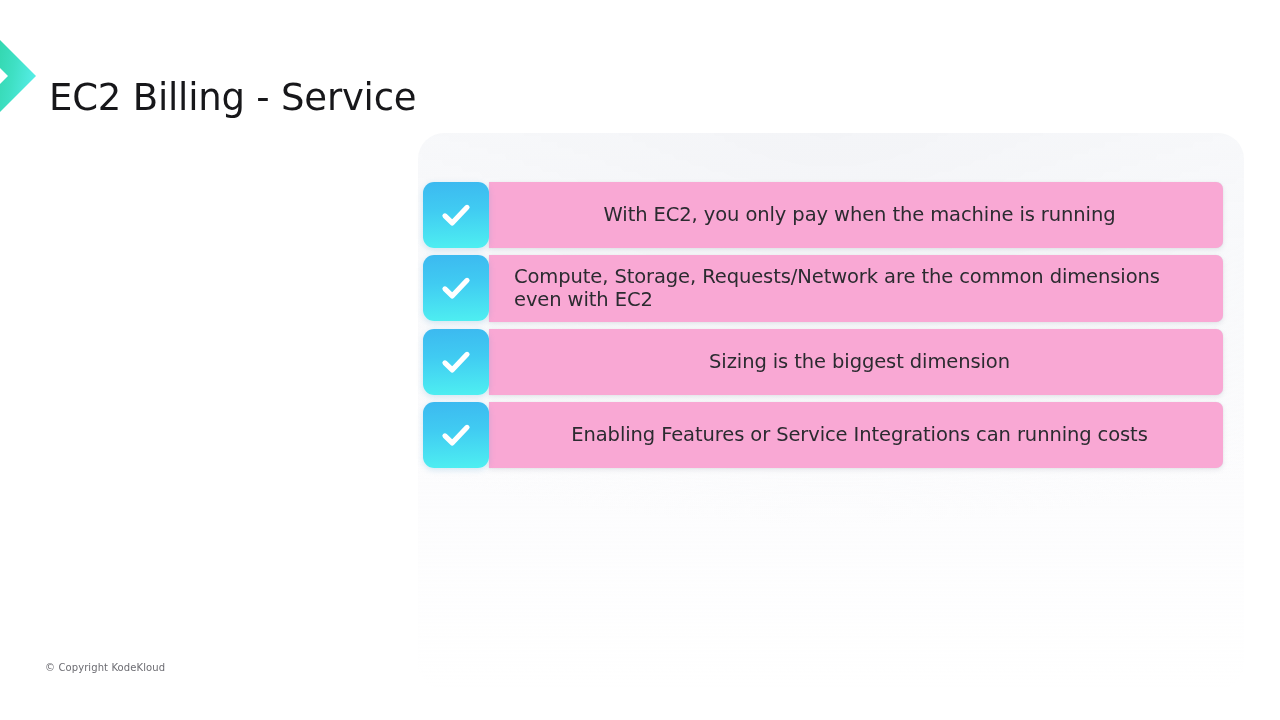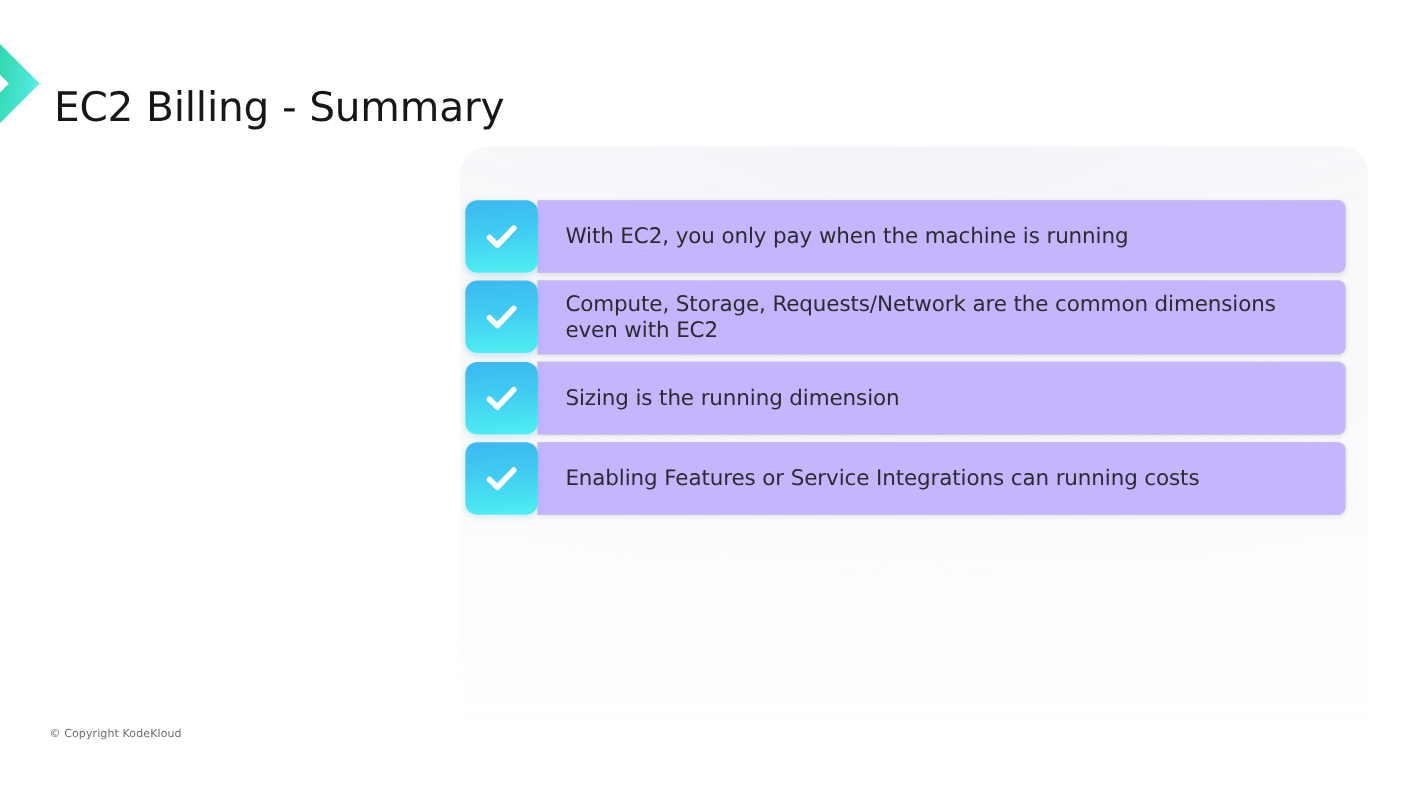--- a/index.html
+++ b/index.html
@@ -84,28 +84,29 @@
 
   .check-tile svg {
     display: block;
     width: 34px;
     height: 34px;
   }
 
   .row-card {
     flex: 1 1 auto;
     margin-left: 0;
-    background: #c4b5fd;
+    background: #f9a8d4;
     border-radius: 0 7px 7px 0;
     box-shadow: 0 2px 5px rgba(120,125,140,0.16), 0 0 1px rgba(120,125,140,0.20);
     display: flex;
     align-items: center;
     padding: 10px 18px 10px 25px;
     box-sizing: border-box;
     min-height: 66px;
+    justify-content: center;
   }
 
   .row-text {
     font-size: 19.5px;
     font-weight: 400;
     line-height: 1.2;
     color: #2b2b30;
     letter-spacing: -0.1px;
   }
 
@@ -128,21 +129,21 @@
       <linearGradient id="chevGrad" x1="0" y1="0" x2="1" y2="0.35">
         <stop offset="0%" stop-color="#2fd4a8"></stop>
         <stop offset="55%" stop-color="#3fe0c4"></stop>
         <stop offset="100%" stop-color="#54ece4"></stop>
       </linearGradient>
     </defs>
     <path d="M0 0 L42 42 L0 84 L0 56 L14 42 L0 28 Z" fill="url(#chevGrad)"></path>
   </svg>
 </div>
 
-<h1 class="slide-title">EC2 Billing - Summary</h1>
+<h1 class="slide-title">EC2 Billing - Service</h1>
 
 <div class="list-backdrop"></div>
 
 <div class="checklist">
 
   <div class="check-row">
     <div class="check-tile">
       <svg viewBox="0 0 24 24" aria-hidden="true">
           <path d="M4.2 12.6 L9.3 17.6 L19.8 6.6" fill="none" stroke="#ffffff" stroke-width="3.6" stroke-linecap="round" stroke-linejoin="round"></path>
         </svg>
@@ -165,21 +166,21 @@
 
 
 
   <div class="check-row">
     <div class="check-tile">
       <svg viewBox="0 0 24 24" aria-hidden="true">
           <path d="M4.2 12.6 L9.3 17.6 L19.8 6.6" fill="none" stroke="#ffffff" stroke-width="3.6" stroke-linecap="round" stroke-linejoin="round"></path>
         </svg>
     </div>
     <div class="row-card">
-      <span class="row-text">Sizing is the running dimension</span>
+      <span class="row-text">Sizing is the biggest dimension</span>
     </div>
   </div>
 
   <div class="check-row">
     <div class="check-tile">
       <svg viewBox="0 0 24 24" aria-hidden="true">
           <path d="M4.2 12.6 L9.3 17.6 L19.8 6.6" fill="none" stroke="#ffffff" stroke-width="3.6" stroke-linecap="round" stroke-linejoin="round"></path>
         </svg>
     </div>
     <div class="row-card">

